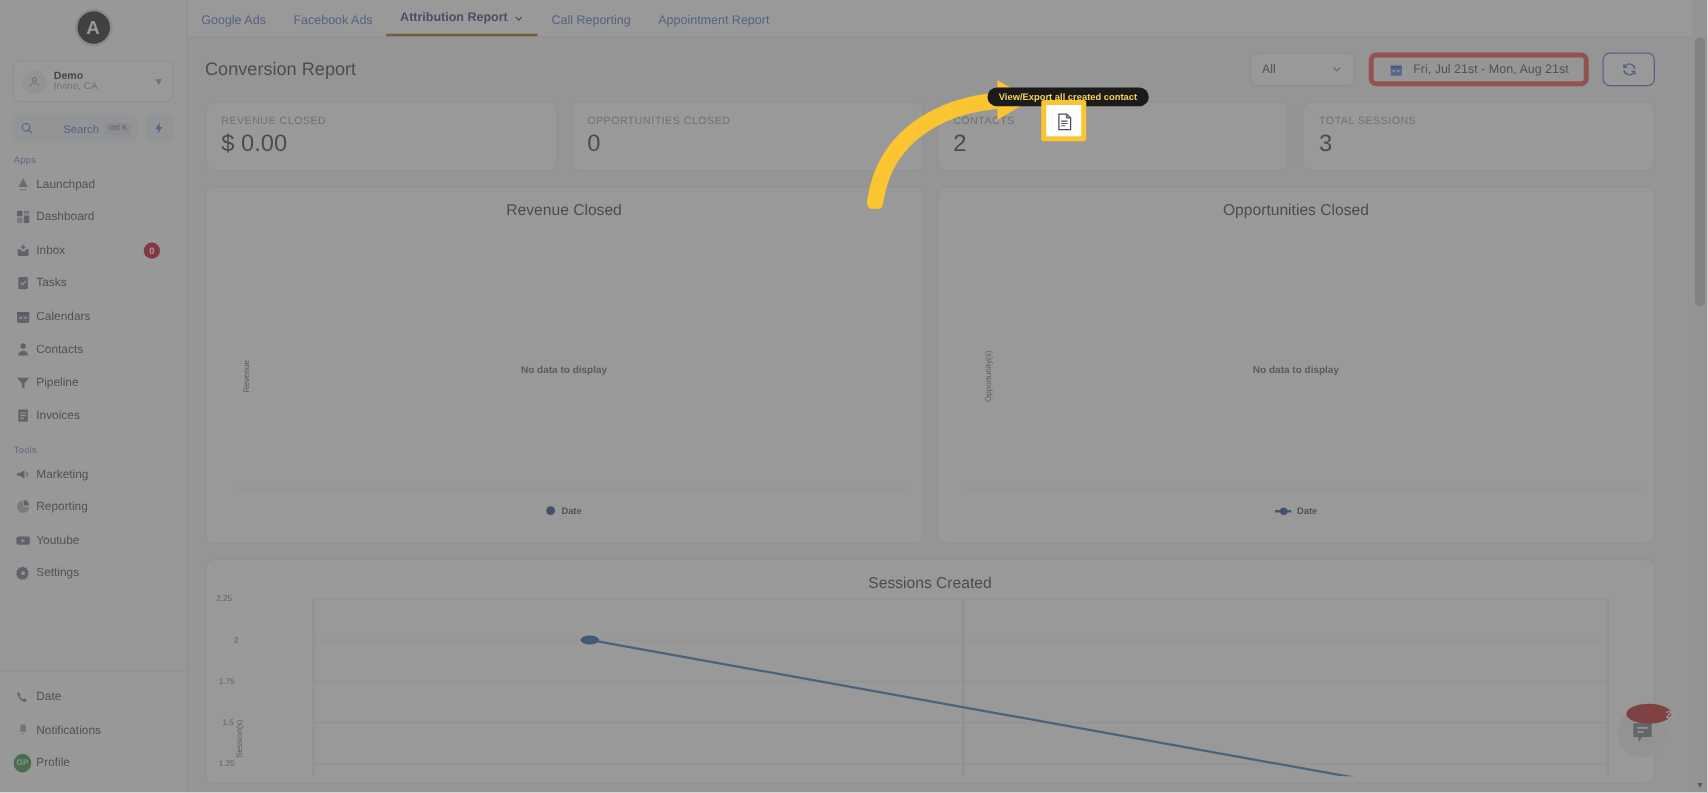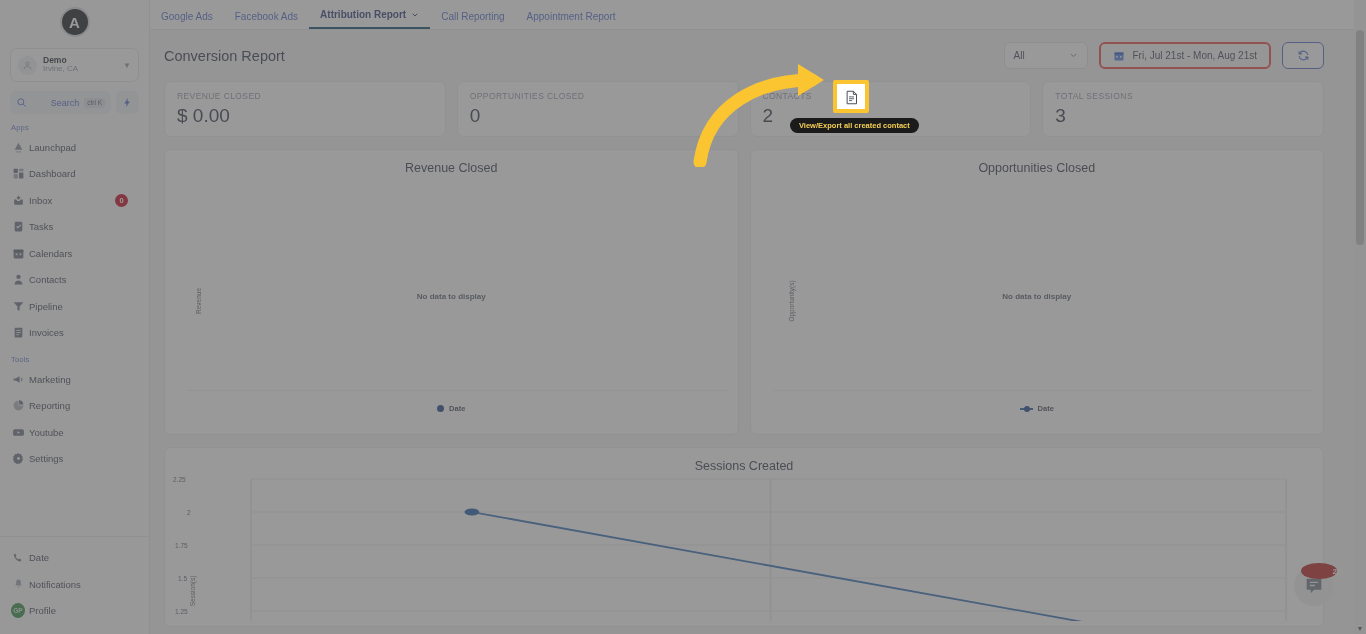--- a/index.html
+++ b/index.html
@@ -115,21 +115,21 @@
   .hamb span:nth-child(1){ width: 14px; }
   .hamb span:nth-child(2){ width: 10px; }
   .hamb span:nth-child(3){ width: 14px; }
   .tab {
     font-size: 10px; color: #4f6aca;
     padding: 0 11px 7px 11px;
     white-space: nowrap;
   }
   .tab.active {
     color: #2b3b78; font-weight: bold;
-    border-bottom: 2px solid #0c4a6e;
+    border-bottom: 2px solid #a16207;
     display: flex; align-items: center; gap: 5px;
   }
 
   
   .main {
     position: absolute; left: 150px; top: 30px; right: 12px; bottom: 0;
     background: #f4f5f7;
     overflow: hidden;
   }
   .main-head {
@@ -137,21 +137,21 @@
     padding: 12px 30px 0 14px;
   }
   .page-title { font-size: 14.5px; color: #2f3648; }
   .head-ctrls { display: flex; align-items: flex-end; gap: 11px; }
   .sel-all {
     width: 84px; height: 27px; border: 1px solid #dfe2e8; border-radius: 6px;
     background: #fff; display: flex; align-items: center; justify-content: space-between;
     padding: 0 9px; font-size: 10px; color: #3d4454;
   }
   .daterange {
-    height: 27px; border: 2px solid #ef4444; border-radius: 6px;
+    height: 27px; border: 4px solid #ef4444; border-radius: 6px;
     background: #f7f8fa; display: flex; align-items: center; gap: 8px;
     padding: 0 12px; font-size: 10px; color: #3d4454;
   }
   .refresh-btn {
     width: 42px; height: 27px; border: 1px solid #4f6aca; border-radius: 6px;
     background: #fff; display: flex; align-items: center; justify-content: center;
   }
 
   .kpi-row { display: flex; gap: 11px; padding: 12px 30px 0 14px; }
   .kpi {
@@ -584,21 +584,21 @@
     <div class="scroll-arrow" style="bottom:0;">▼</div>
   </div>
 
   <div id="dim"></div>
 
   <svg class="anno" style="left:690px; top:62px; width:180px; height:105px;" viewBox="0 0 180 105">
     <path d="M10 100 C 18 42, 70 18, 122 18" fill="none" stroke="#fbc531" stroke-width="13" stroke-linecap="round"></path>
     <path d="M108 2 L134 18 L108 34 Z" fill="#fbc531"></path>
   </svg>
 
-  <div class="anno tooltip" style="left:790px; top:70px;margin-top:48px;">View/Export all created contact</div>
+  <div class="anno tooltip" style="left:790px; top:70px;">View/Export all created contact</div>
 
   <div class="anno hl-box" style="left:833px; top:80px; width:36px; height:33px;">
     <svg width="15" height="17" viewBox="0 0 24 24" style="margin:5px 0 0 7px;">
       <path d="M5 2h10l5 5v15H5z" fill="#ffffff" stroke="#4a4f5c" stroke-width="1.6"></path>
       <path d="M15 2v5h5" fill="none" stroke="#4a4f5c" stroke-width="1.6"></path>
       <path d="M8 11h8M8 14h8M8 17h5" stroke="#4a4f5c" stroke-width="1.4"></path>
     </svg>
   </div>
 
 </div>

